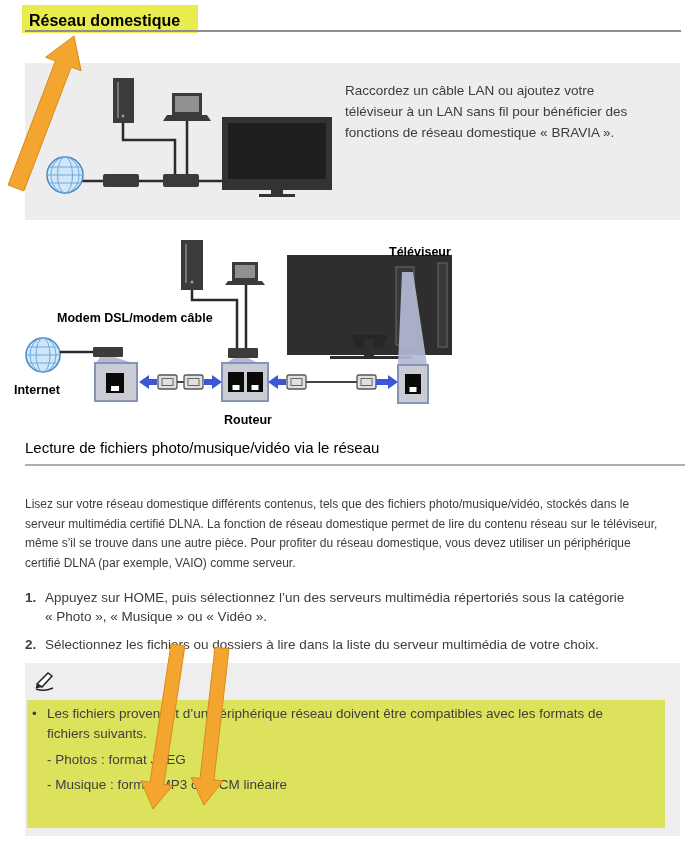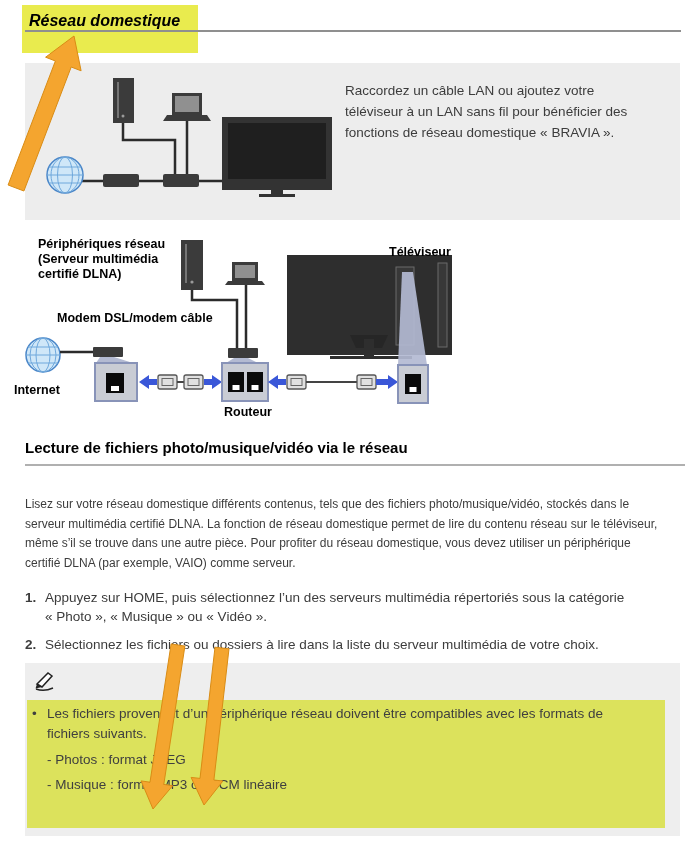--- a/index.html
+++ b/index.html
@@ -1,41 +1,41 @@
 <!DOCTYPE html>
 <html><head>
 <meta charset="utf-8">
 <style>
   html,body{margin:0;padding:0;background:#fff;}
   .page{position:relative;width:700px;height:850px;background:#ffffff;
         font-family:"Liberation Sans",sans-serif;color:#3c3c3c;overflow:hidden;}
 
   
-  .title-hl{position:absolute;left:22px;top:5px;width:176px;height:48px;background:#e9eb4e;font-style:italic;}
+  .title-hl{position:absolute;left:22px;top:5px;width:176px;height:28px;background:#e9eb4e;}
   .title-hl h1{margin:0;padding:7px 0 0 7px;font-size:16px;font-weight:bold;color:#000;}
   .title-rule{position:absolute;left:25px;top:30px;width:656px;height:2px;background:#8f8f8f;}
 
   
   .intro-box{position:absolute;left:25px;top:63px;width:655px;height:157px;background:#ededed;}
   .intro-box svg{position:absolute;left:0;top:0;}
   .intro-text{position:absolute;left:320px;top:17px;width:295px;
               font-size:13.5px;line-height:21px;color:#3c3c3c;}
 
   
   .diagram2{position:absolute;left:0;top:235px;width:700px;height:200px;}
   .diagram2 svg{position:absolute;left:0;top:0;}
   .dlabel{position:absolute;font-size:12.5px;font-weight:bold;color:#000;line-height:15px;}
   .lbl-devices{left:38px;top:2px;width:160px;}
   .lbl-tv{left:389px;top:10px;}
   .lbl-modem{left:57px;top:76px;}
   .lbl-internet{left:14px;top:148px;}
-  .lbl-router{left:224px;top:170px;}
-
-  
-  .sec-heading{position:absolute;left:25px;top:439px;margin:0;font-size:15px;font-weight:bold;color:#000;}
+  .lbl-router{left:224px;top:178px;}
+
+  
+  .sec-heading{position:absolute;left:25px;top:439px;margin:0;font-size:15px;font-weight:normal;color:#000;}
   .sec-rule{position:absolute;left:25px;top:464px;width:660px;height:2px;background:#b0b0b0;}
   .paragraph{position:absolute;left:25px;top:483px;width:635px;font-size:12px;line-height:19.5px;}
 
   .steps{position:absolute;left:25px;top:588px;width:650px;}
   .step{display:flex;margin-bottom:9px;font-size:13.5px;line-height:19px;}
   .step .num{font-weight:bold;width:20px;flex:0 0 20px;}
   .step .txt{width:590px;}
 
   
   .note-box{position:absolute;left:25px;top:663px;width:655px;height:173px;background:#eeeeee;}
@@ -178,21 +178,20 @@
       </g>
       <polygon points="398,147 388,140 388,144 376,144 376,150 388,150 388,154" fill="#3a57d8"></polygon>
 
       <polygon points="402,37 413,37 427,130 398,130" fill="#b3bad2" opacity="0.92"></polygon>
       <g>
         <rect x="398" y="130" width="30" height="38" fill="#c9ccd4" stroke="#8893b8" stroke-width="2"></rect>
         <rect x="405" y="139" width="16" height="20" fill="#0a0a0a"></rect>
         <rect x="409.5" y="152" width="7" height="5" fill="#ffffff"></rect>
       </g>
     </svg>
-    <div class="dlabel lbl-devices">Périphériques réseau (Serveur multimédia certifié DLNA)</div>
     <div class="dlabel lbl-tv">Téléviseur</div>
     <div class="dlabel lbl-modem">Modem DSL/modem câble</div>
     <div class="dlabel lbl-internet">Internet</div>
     <div class="dlabel lbl-router">Routeur</div>
   </div>
 
   <h2 class="sec-heading">Lecture de fichiers photo/musique/vidéo via le réseau</h2>
   <div class="sec-rule"></div>
   <p class="paragraph">Lisez sur votre réseau domestique différents contenus, tels que des fichiers photo/musique/vidéo, stockés dans le serveur multimédia certifié DLNA. La fonction de réseau domestique permet de lire du contenu réseau sur le téléviseur, même s’il se trouve dans une autre pièce. Pour profiter du réseau domestique, vous devez utiliser un périphérique certifié DLNA (par exemple, VAIO) comme serveur.</p>
 

